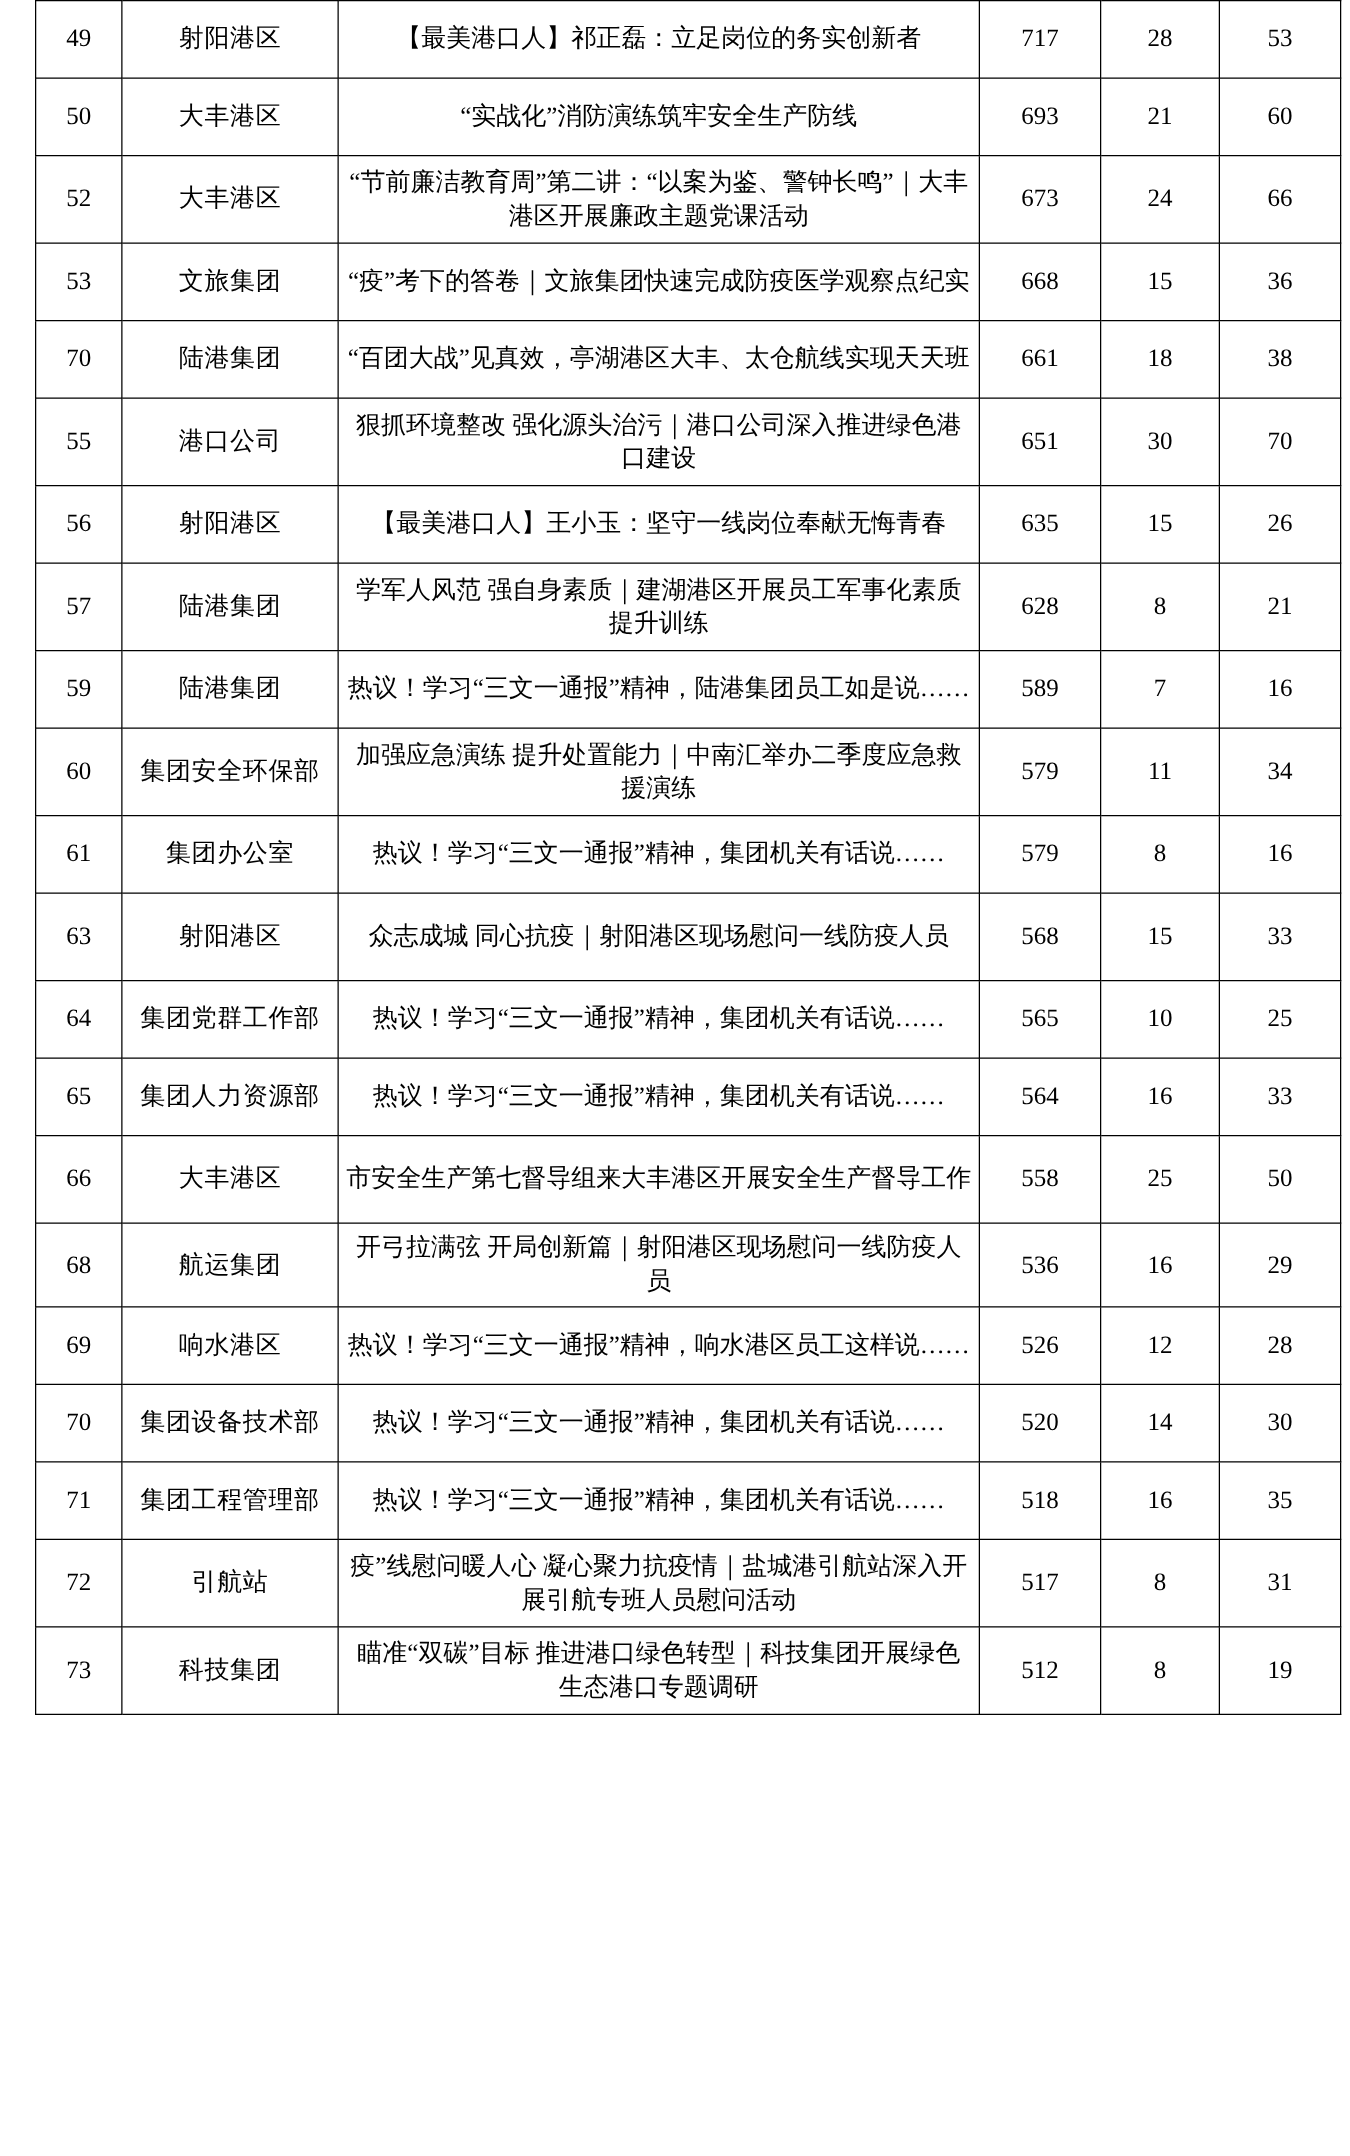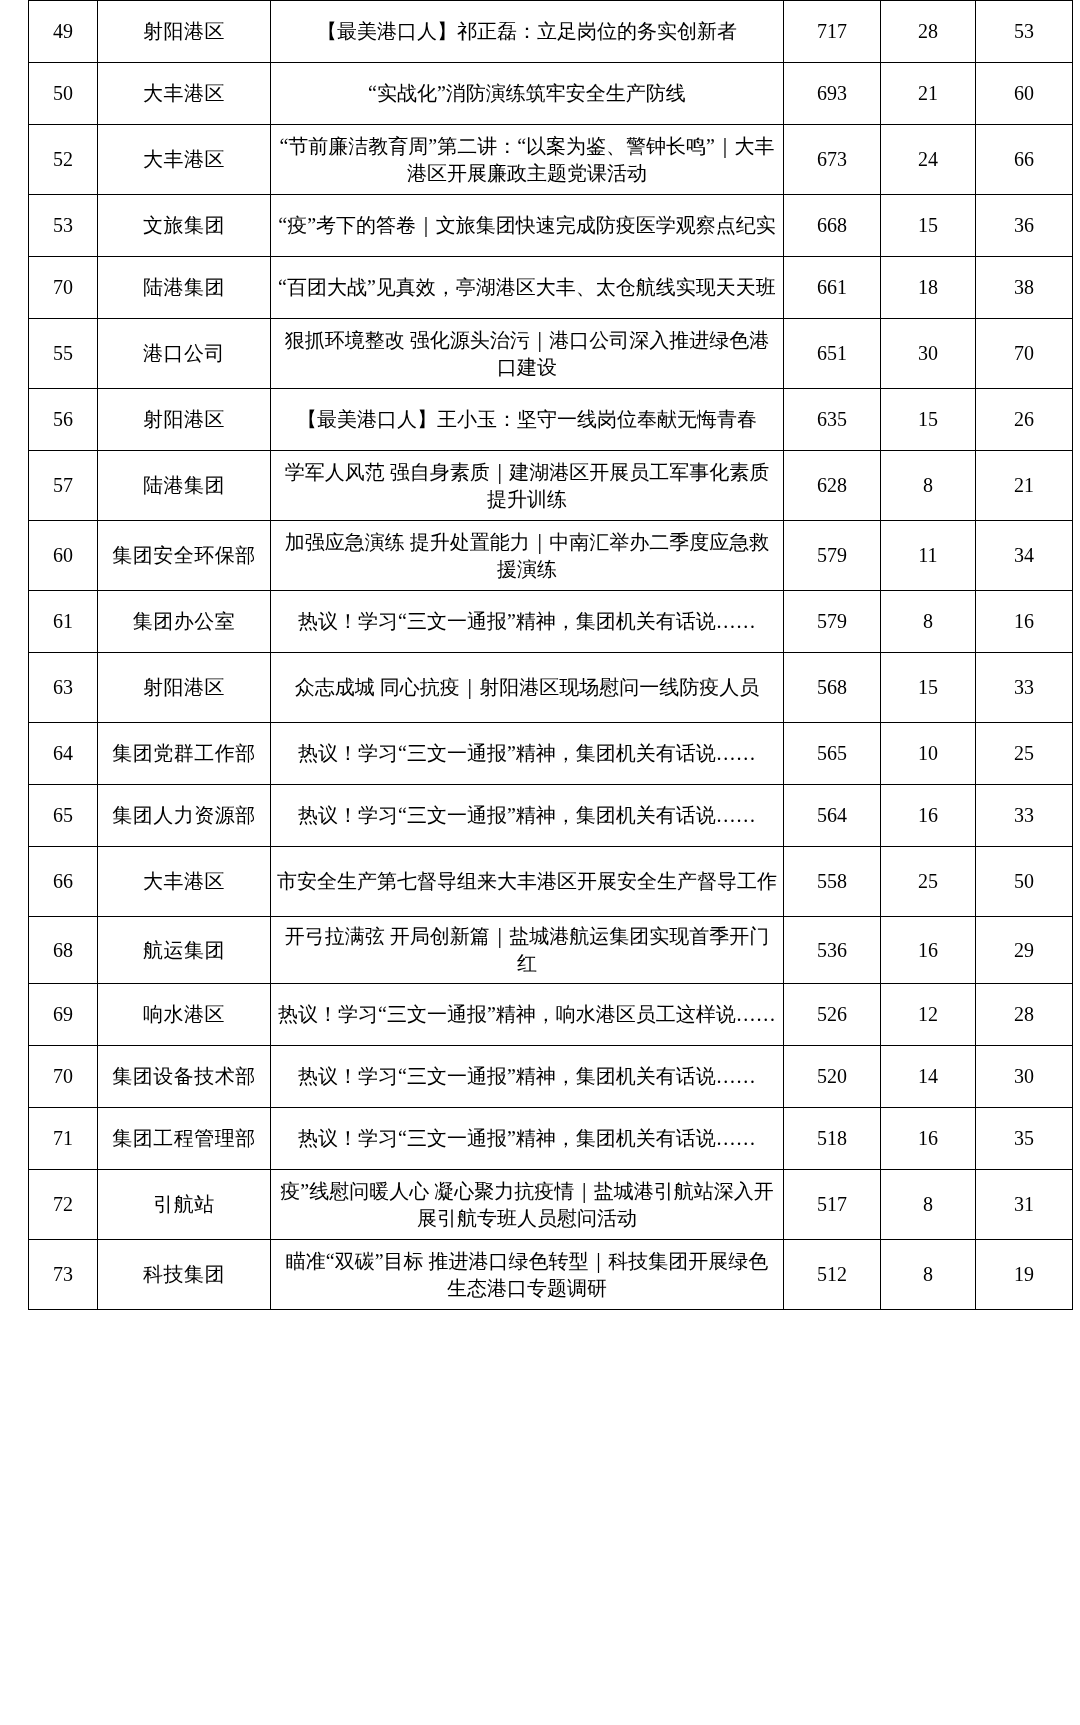--- a/index.html
+++ b/index.html
@@ -134,20 +134,28 @@
         <td class="col-n3">26</td>
       </tr>
       <tr class="row-tall">
         <td class="col-index">57</td>
         <td class="col-dept">陆港集团</td>
         <td class="col-title">学军人风范 强自身素质｜建湖港区开展员工军事化素质提升训练</td>
         <td class="col-n1">628</td>
         <td class="col-n2">8</td>
         <td class="col-n3">21</td>
       </tr>
+      <tr class="row">
+        <td class="col-index">59</td>
+        <td class="col-dept">陆港集团</td>
+        <td class="col-title">热议！学习“三文一通报”精神，陆港集团员工如是说……</td>
+        <td class="col-n1">589</td>
+        <td class="col-n2">7</td>
+        <td class="col-n3">16</td>
+      </tr>
       <tr class="row-tall">
         <td class="col-index">60</td>
         <td class="col-dept">集团安全环保部</td>
         <td class="col-title">加强应急演练 提升处置能力｜中南汇举办二季度应急救援演练</td>
         <td class="col-n1">579</td>
         <td class="col-n2">11</td>
         <td class="col-n3">34</td>
       </tr>
       <tr class="row">
         <td class="col-index">61</td>
@@ -185,21 +193,21 @@
         <td class="col-index">66</td>
         <td class="col-dept">大丰港区</td>
         <td class="col-title">市安全生产第七督导组来大丰港区开展安全生产督导工作</td>
         <td class="col-n1">558</td>
         <td class="col-n2">25</td>
         <td class="col-n3">50</td>
       </tr>
       <tr class="row">
         <td class="col-index">68</td>
         <td class="col-dept">航运集团</td>
-        <td class="col-title">开弓拉满弦 开局创新篇｜盐城港航运集团实现首季开门红</td>
+        <td class="col-title">开弓拉满弦 开局创新篇｜射阳港区现场慰问一线防疫人员</td>
         <td class="col-n1">536</td>
         <td class="col-n2">16</td>
         <td class="col-n3">29</td>
       </tr>
       <tr class="row">
         <td class="col-index">69</td>
         <td class="col-dept">响水港区</td>
         <td class="col-title">热议！学习“三文一通报”精神，响水港区员工这样说……</td>
         <td class="col-n1">526</td>
         <td class="col-n2">12</td>

